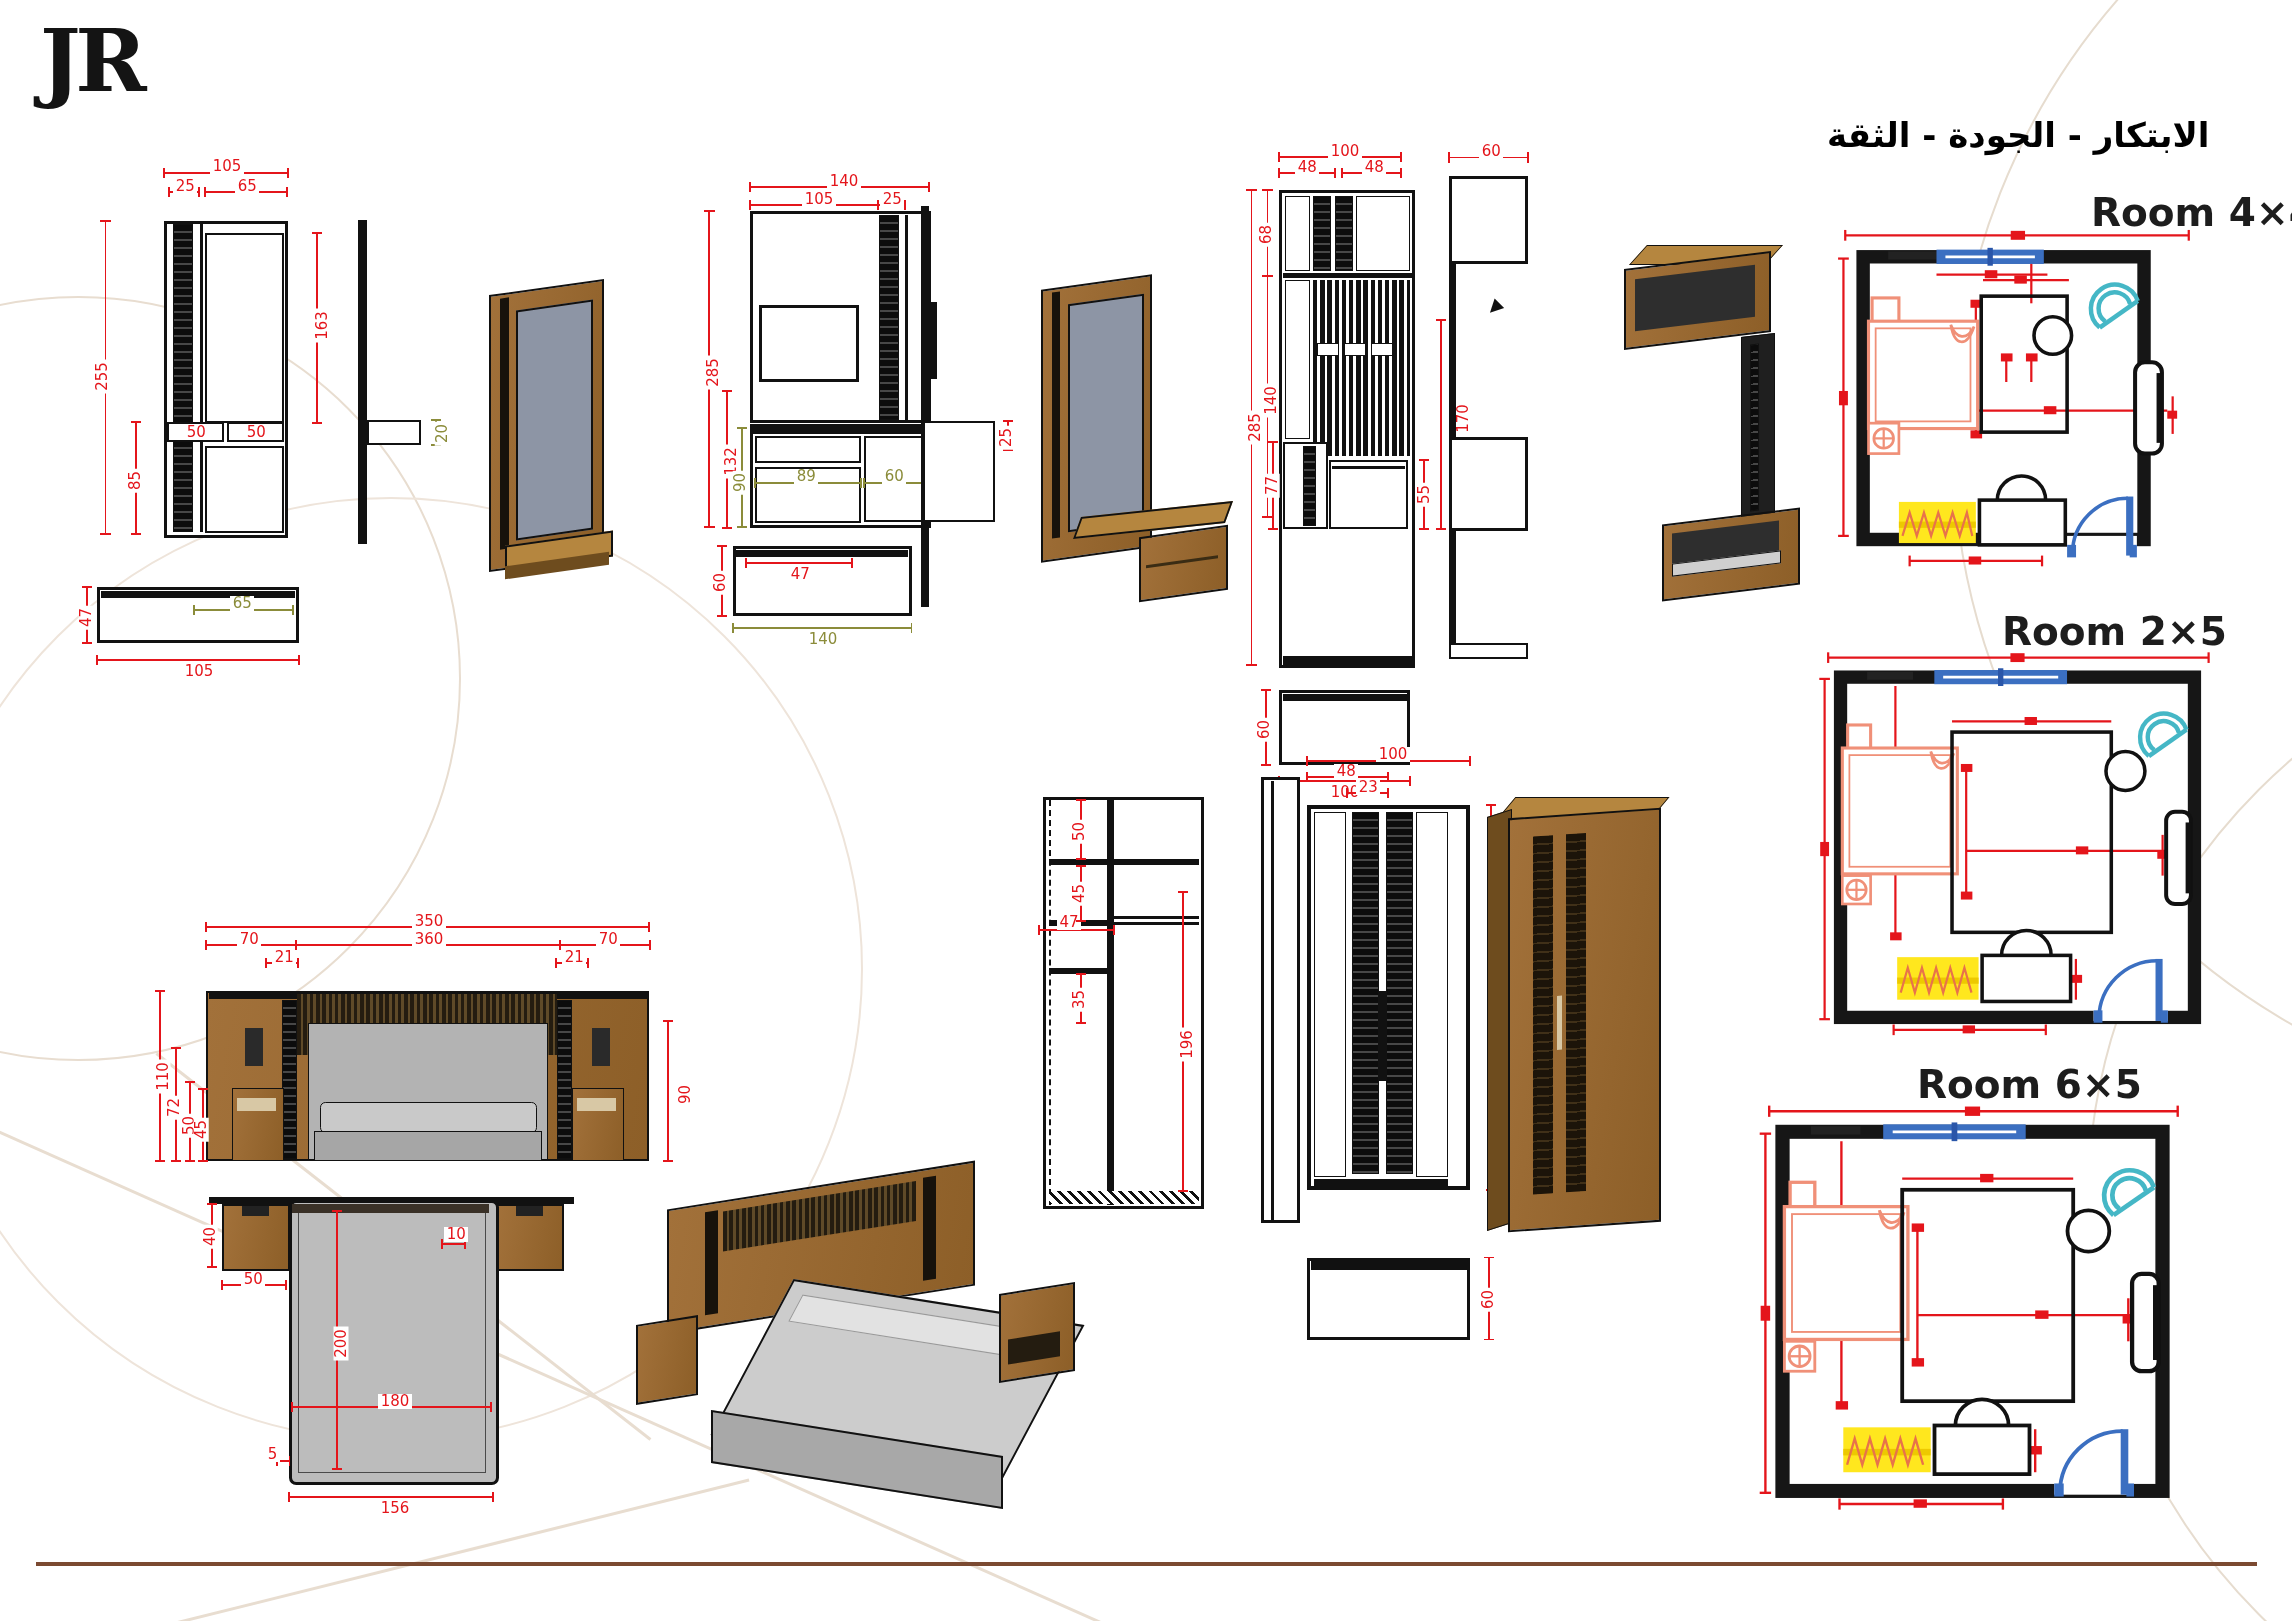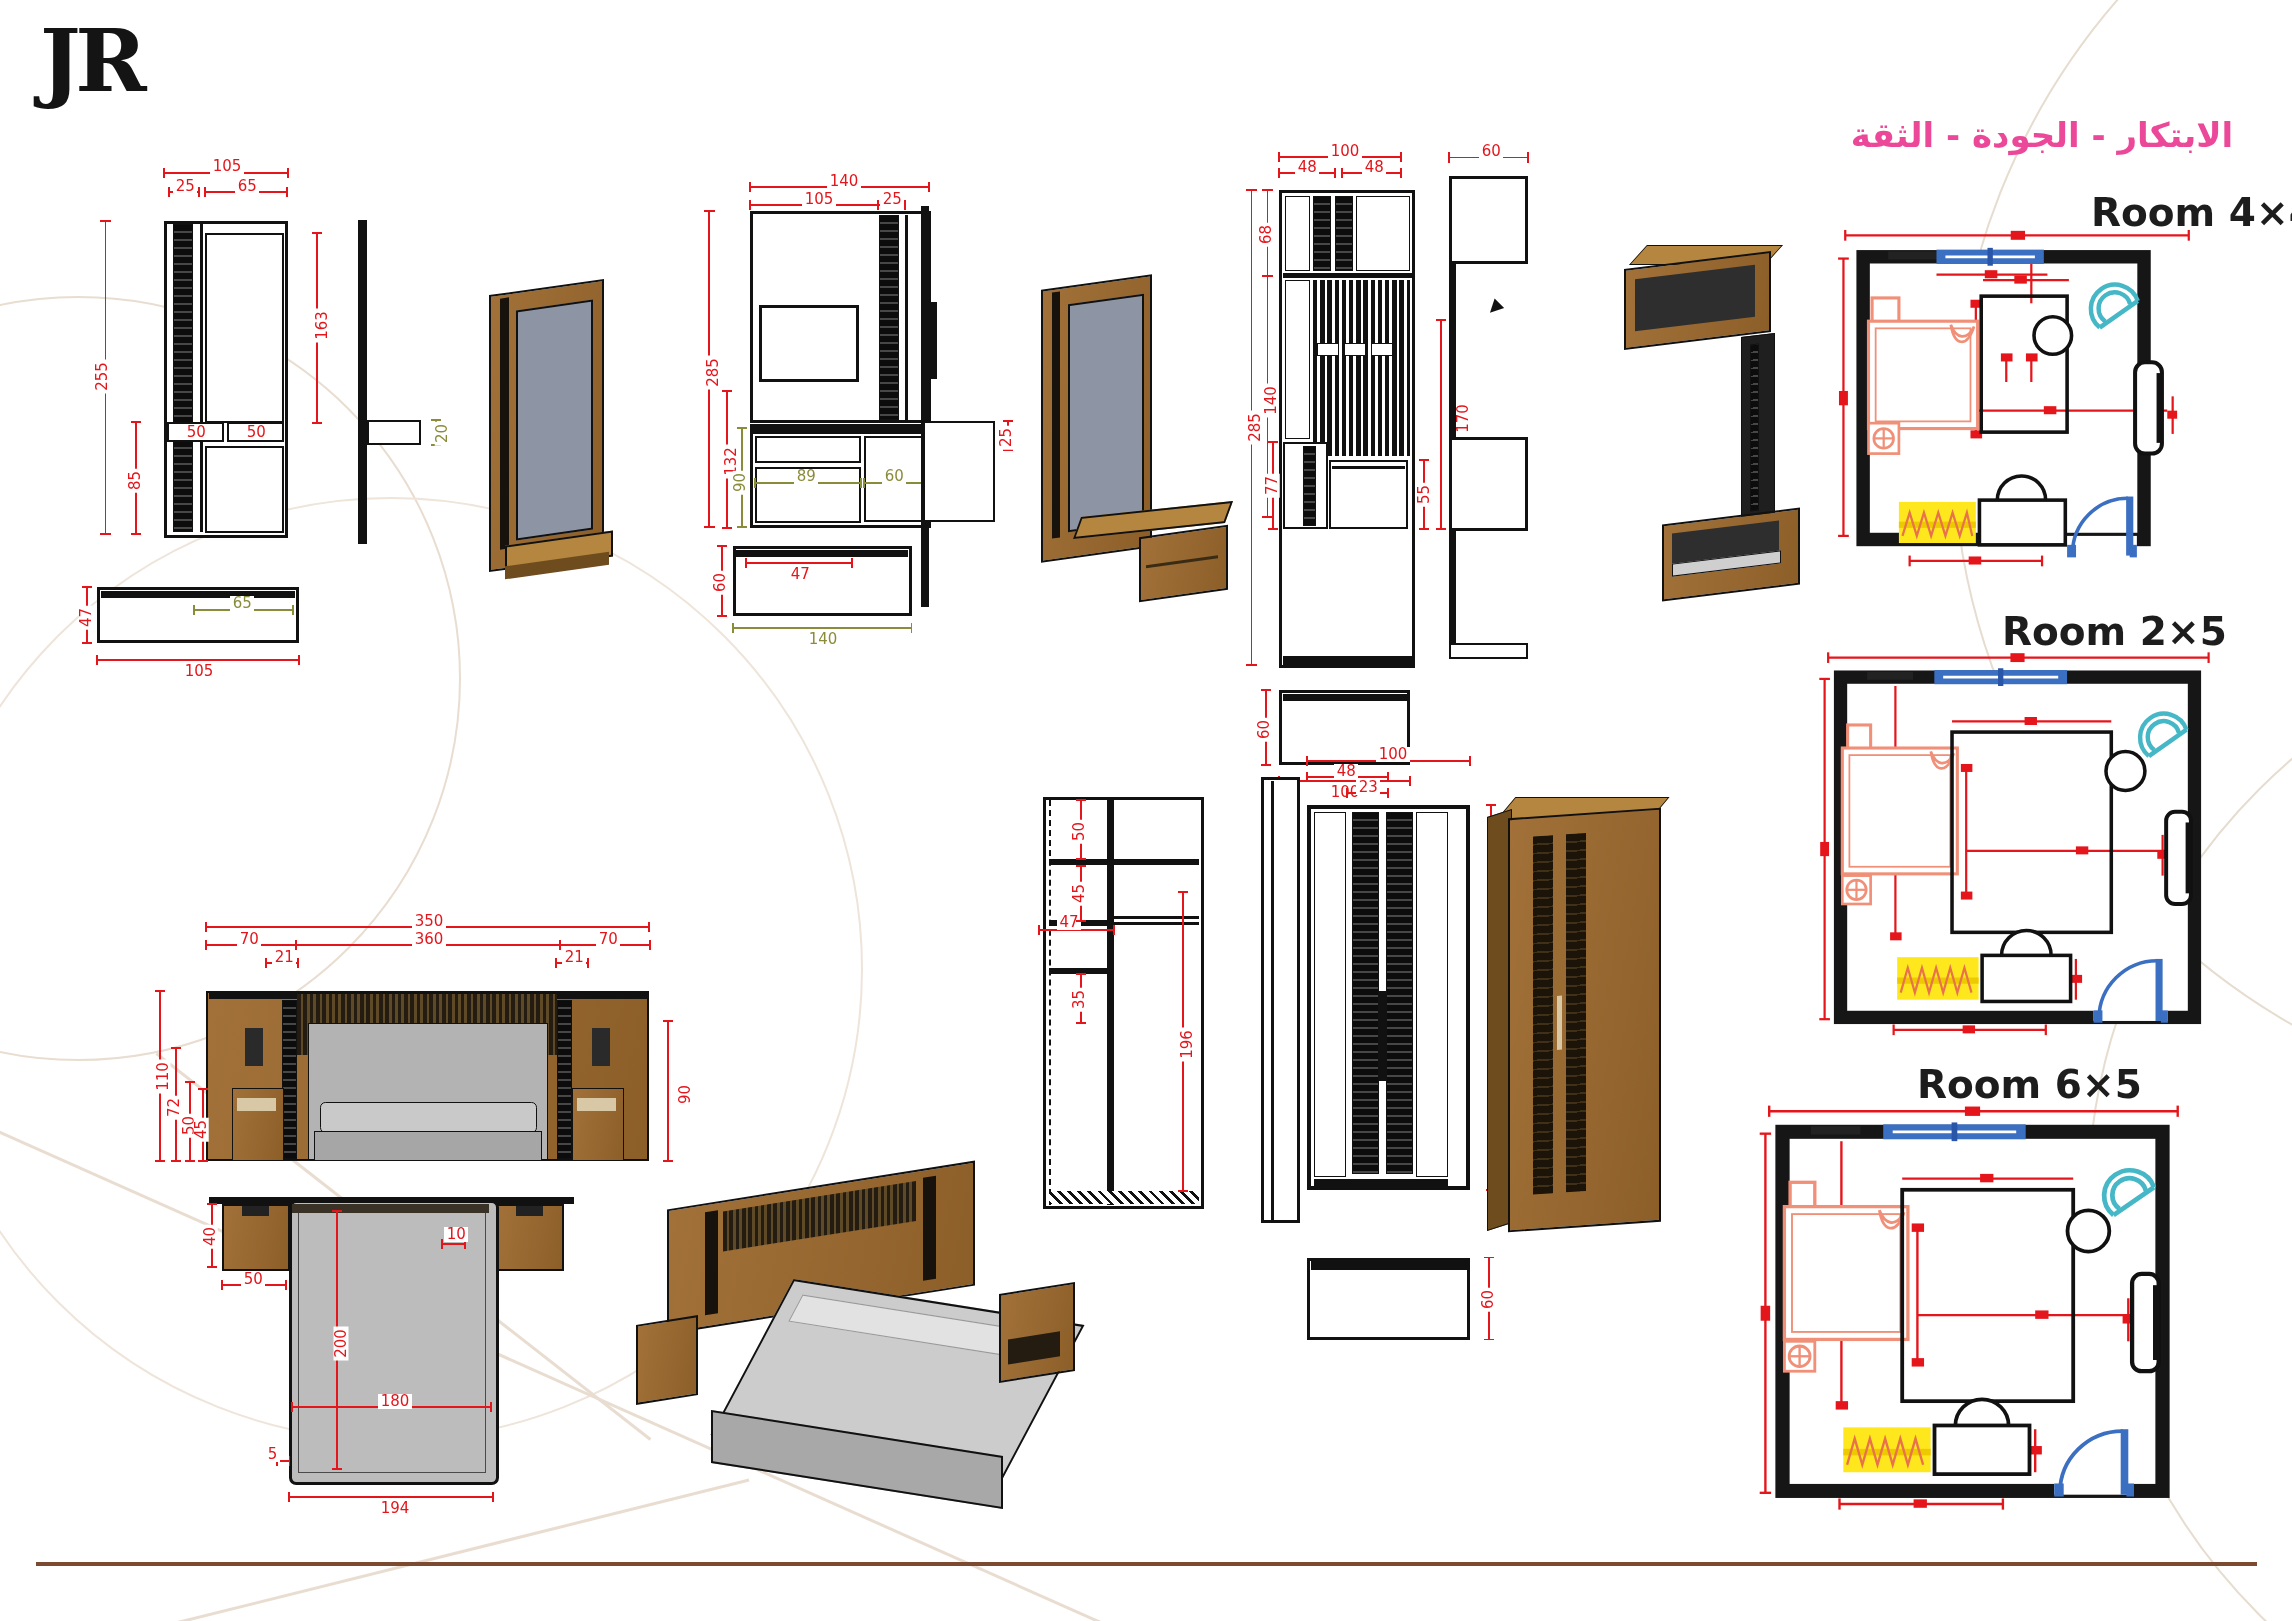--- a/index.html
+++ b/index.html
@@ -29,22 +29,22 @@
   .hatch{background:repeating-linear-gradient(45deg,#111 0 2.7px,#fff 2.7px 7.2px)}
   .wood{background:linear-gradient(100deg,#a2713a,#8d5f28)}
   .woodl{background:#b5863f}
   .woodd{background:#6e4c1e}
   .mirror{background:#8d95a5}
   
   #logo-jr{position:absolute;left:40px;top:19.7px;font-family:"DejaVu Serif",serif;font-weight:bold;font-size:86px;line-height:.95;letter-spacing:-5.4px;color:#141414}
   #logo-words{position:absolute;left:202px;top:39px;font-weight:bold;color:#141414}
   #logo-words .w1{font-size:29.6px;letter-spacing:9.9px}
   #logo-words .w2{font-size:29.6px;letter-spacing:15px;margin-top:5.4px;text-align:center}
-  #tagline{position:absolute;left:1827px;top:115px;width:430px;text-align:center;direction:rtl;
-           font-size:34px;font-weight:bold;color:#ec4899}
+  #tagline{position:absolute;left:1827px;top:115px;width:430px;text-align:left;direction:rtl;
+           font-size:34px;font-weight:bold;color:#000000}
   .room-title{position:absolute;font-size:39px;font-weight:bold;color:#1d1d1d;white-space:nowrap}
   #footer-rule{position:absolute;left:36px;top:1562px;width:2221px;height:3.6px;background:#7b4a31}
   .cursor{position:absolute;width:0;height:0;border-left:12.5px solid #111;border-top:6.3px solid transparent;border-bottom:9.9px solid transparent;transform:rotate(18deg)}
 </style>
 </head>
 <body>
 
 <div id="stage">
 
   <div class="arc" style="left:-304px;top:296px;width:761px;height:761px"></div>
@@ -285,21 +285,21 @@
       <span class="lab" style="left:39px;top:88px">50</span>
     <div class="dimh" style="left:240px;top:59px;width:23px"></div>
       <span class="lab" style="left:242px;top:43px">10</span>
     <div class="dimv" style="left:134px;top:27px;height:258px"></div>
       <span class="lab r" style="left:122px;top:152px">200</span>
     <div class="dimh" style="left:90px;top:222px;width:199px"></div>
       <span class="lab" style="left:176px;top:210px">180</span>
     <div class="dimh" style="left:75px;top:276px;width:12.5px"></div>
       <span class="lab" style="left:63px;top:263px">5</span>
     <div class="dimh" style="left:87px;top:312px;width:204px"></div>
-      <span class="lab" style="left:176px;top:317px">194</span>
+      <span class="lab" style="left:176px;top:317px">156</span>
   </div>
 
   <div class="abs" style="left:618px;top:1136px;width:461px;height:385px">
     <div class="abs wood" style="left:49px;top:49px;width:304px;height:121px;border:2.7px solid #111;transform:skewY(-9deg)">
       <div class="abs woodslats" style="left:54px;top:9px;width:193px;height:40px"></div>
       <div class="abs" style="left:36px;top:7.2px;width:12.5px;height:103px;background:#17120b"></div>
       <div class="abs" style="left:254px;top:7.2px;width:12.5px;height:103px;background:#17120b"></div>
     </div>
     <div class="abs" style="left:134px;top:166px;width:287px;height:152px;background:#cccccc;border:2.7px solid #111;transform:skew(-28deg,9deg)">
       <div class="abs" style="left:14.3px;top:10.7px;width:251px;height:25px;background:#e2e2e2;border:1.8px solid #9a9a9a"></div>

